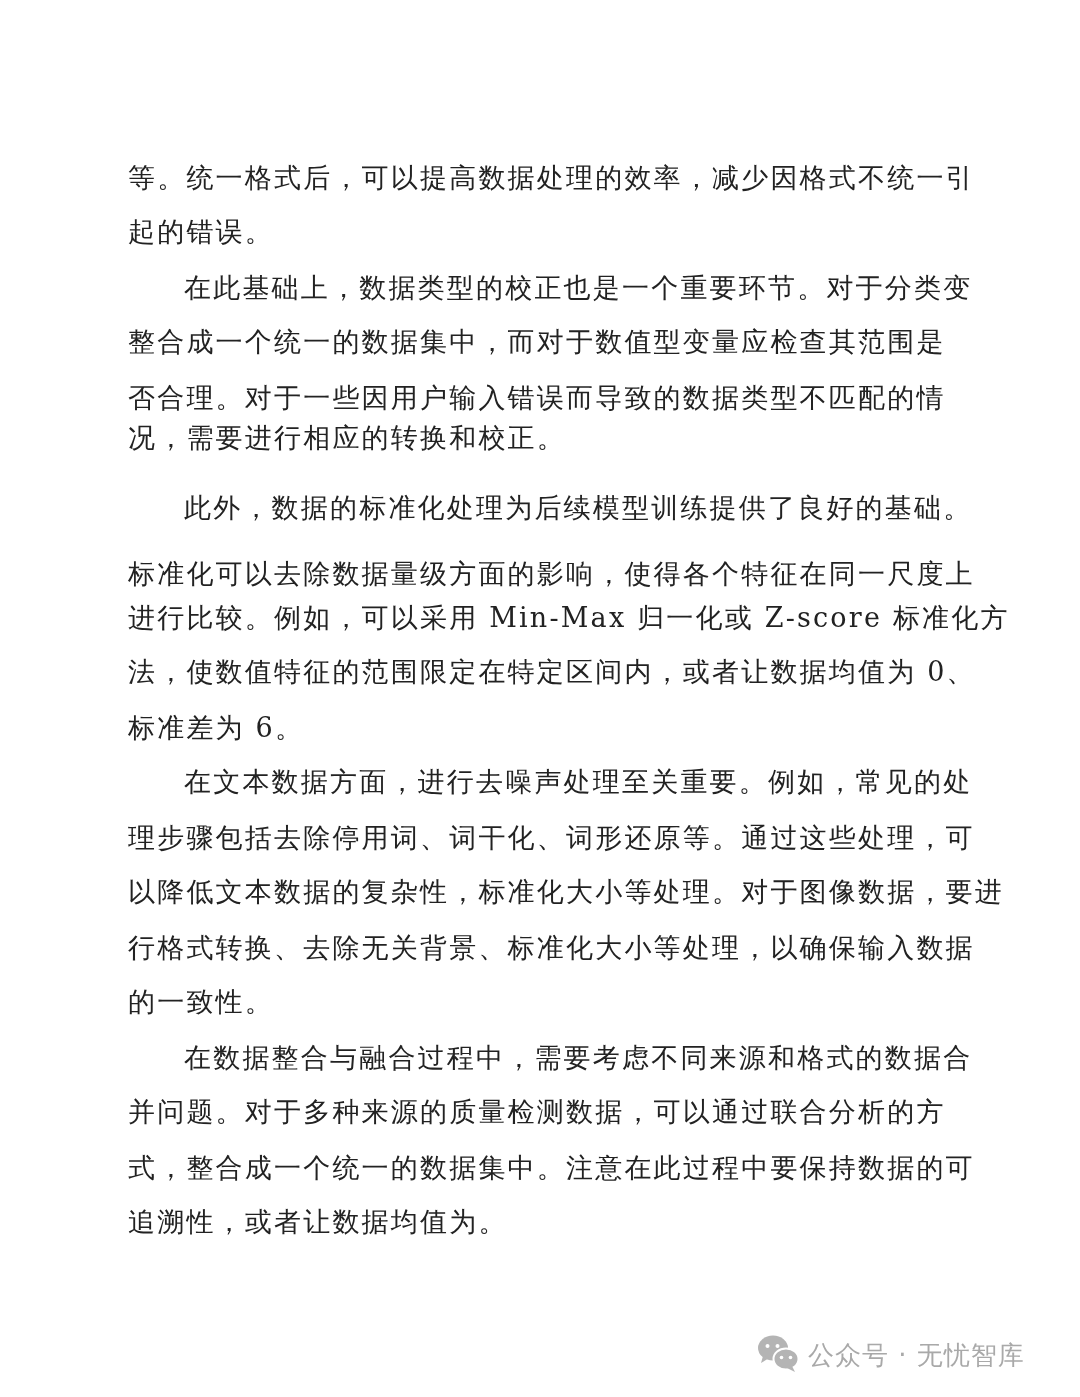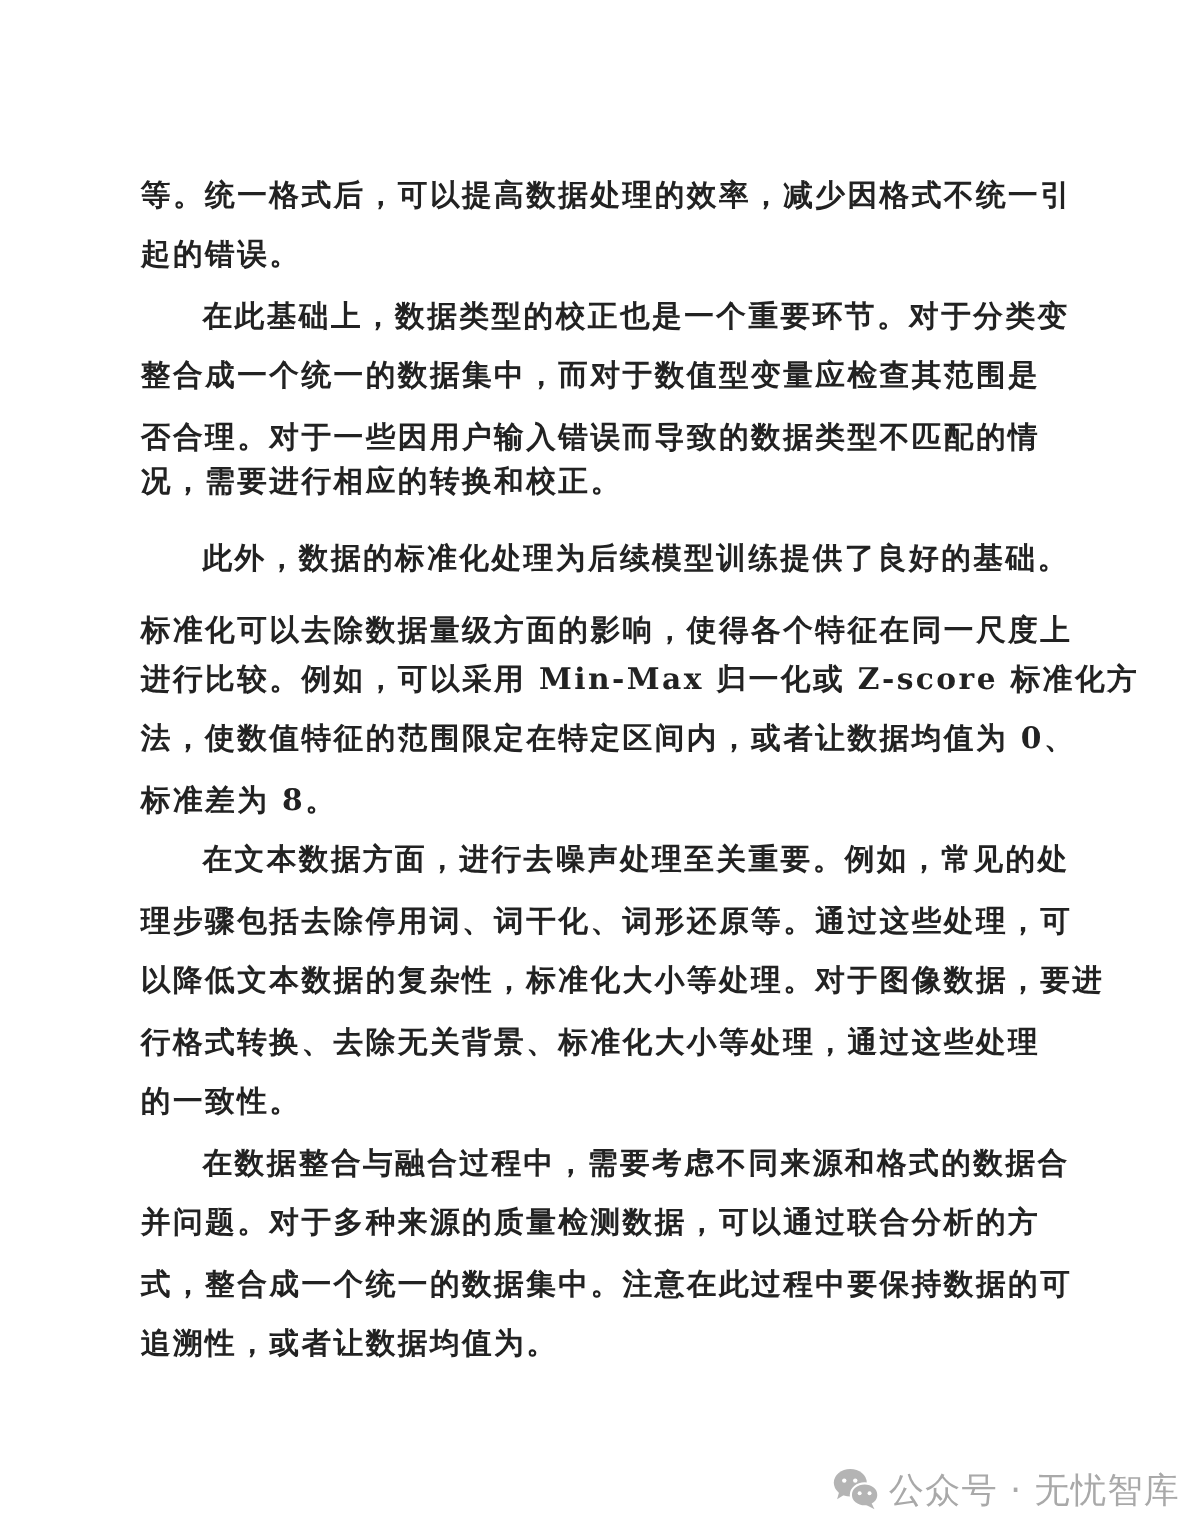--- a/index.html
+++ b/index.html
@@ -1,42 +1,42 @@
 <!DOCTYPE html>
 <html><head>
 <meta charset="utf-8">
 <style>
   html, body { margin: 0; padding: 0; background: #ffffff; }
   body { width: 1080px; height: 1397px; position: relative; overflow: hidden;
          font-family: "DejaVu Serif", "Liberation Serif", serif; color: #222; }
   .page { position: absolute; left: 128px; top: 150px; width: 820px; }
   .line { position: absolute; left: 0; font-size: 27px; line-height: 56px; height: 56px;
-          white-space: nowrap; letter-spacing: 2.2px; font-weight: bold; }
+          white-space: nowrap; letter-spacing: 2.2px; }
   .wm { position: absolute; left: 756px; top: 1333px; height: 44px; display: flex; align-items: center; gap: 8px; }
-  .wm-text { font-family: "DejaVu Sans", sans-serif; font-size: 32px; color: #a9a9a9; letter-spacing: 1px; }
+  .wm-text { font-family: "DejaVu Sans", sans-serif; font-size: 26px; color: #a9a9a9; letter-spacing: 1px; }
 </style>
 </head>
 <body>
 
 <div class="page">
   <div class="line" style="top:0px">等。统一格式后，可以提高数据处理的效率，减少因格式不统一引</div>
   <div class="line" style="top:54px">起的错误。</div>
   <div class="line" style="top:110px;left:56px">在此基础上，数据类型的校正也是一个重要环节。对于分类变</div>
   <div class="line" style="top:164px">整合成一个统一的数据集中，而对于数值型变量应检查其范围是</div>
   <div class="line" style="top:220px">否合理。对于一些因用户输入错误而导致的数据类型不匹配的情</div>
   <div class="line" style="top:260px">况，需要进行相应的转换和校正。</div>
   <div class="line" style="top:330px;left:56px">此外，数据的标准化处理为后续模型训练提供了良好的基础。</div>
   <div class="line" style="top:396px">标准化可以去除数据量级方面的影响，使得各个特征在同一尺度上</div>
   <div class="line" style="top:440px">进行比较。例如，可以采用 Min-Max 归一化或 Z-score 标准化方</div>
   <div class="line" style="top:494px">法，使数值特征的范围限定在特定区间内，或者让数据均值为 0、</div>
-  <div class="line" style="top:550px">标准差为 8。</div>
+  <div class="line" style="top:550px">标准差为 6。</div>
   <div class="line" style="top:604px;left:56px">在文本数据方面，进行去噪声处理至关重要。例如，常见的处</div>
   <div class="line" style="top:660px">理步骤包括去除停用词、词干化、词形还原等。通过这些处理，可</div>
   <div class="line" style="top:714px">以降低文本数据的复杂性，标准化大小等处理。对于图像数据，要进</div>
-  <div class="line" style="top:770px">行格式转换、去除无关背景、标准化大小等处理，通过这些处理</div>
+  <div class="line" style="top:770px">行格式转换、去除无关背景、标准化大小等处理，以确保输入数据</div>
   <div class="line" style="top:824px">的一致性。</div>
   <div class="line" style="top:880px;left:56px">在数据整合与融合过程中，需要考虑不同来源和格式的数据合</div>
   <div class="line" style="top:934px">并问题。对于多种来源的质量检测数据，可以通过联合分析的方</div>
   <div class="line" style="top:990px">式，整合成一个统一的数据集中。注意在此过程中要保持数据的可</div>
   <div class="line" style="top:1044px">追溯性，或者让数据均值为。</div>
 </div>
 
 <div class="wm">
   <span>
     <svg width="44" height="40" viewBox="0 0 44 40">

